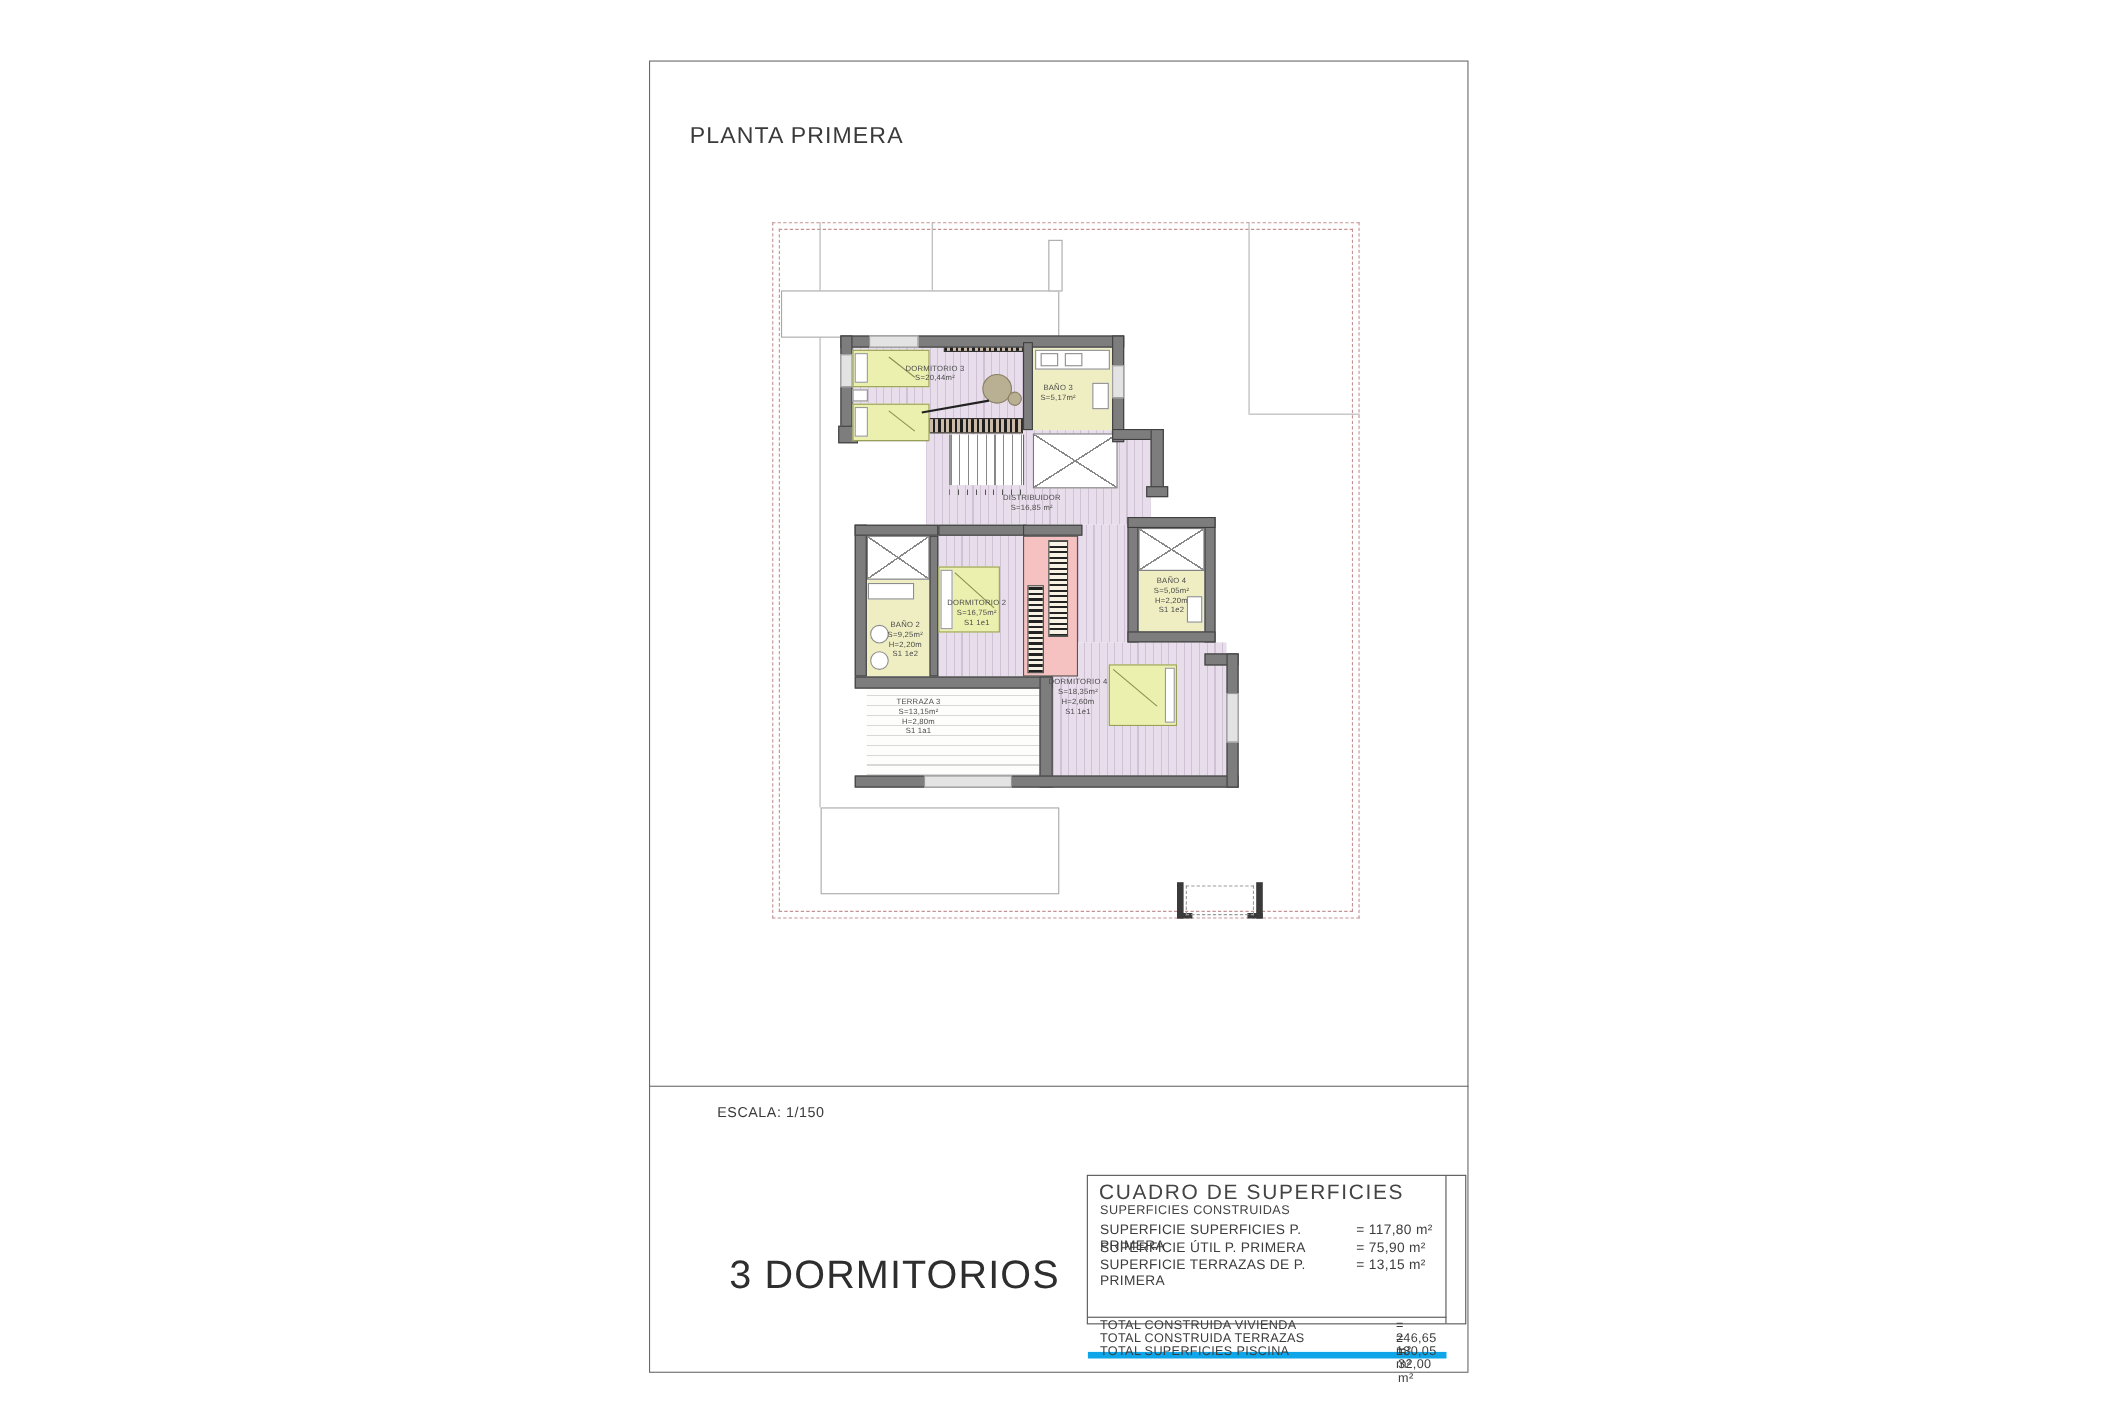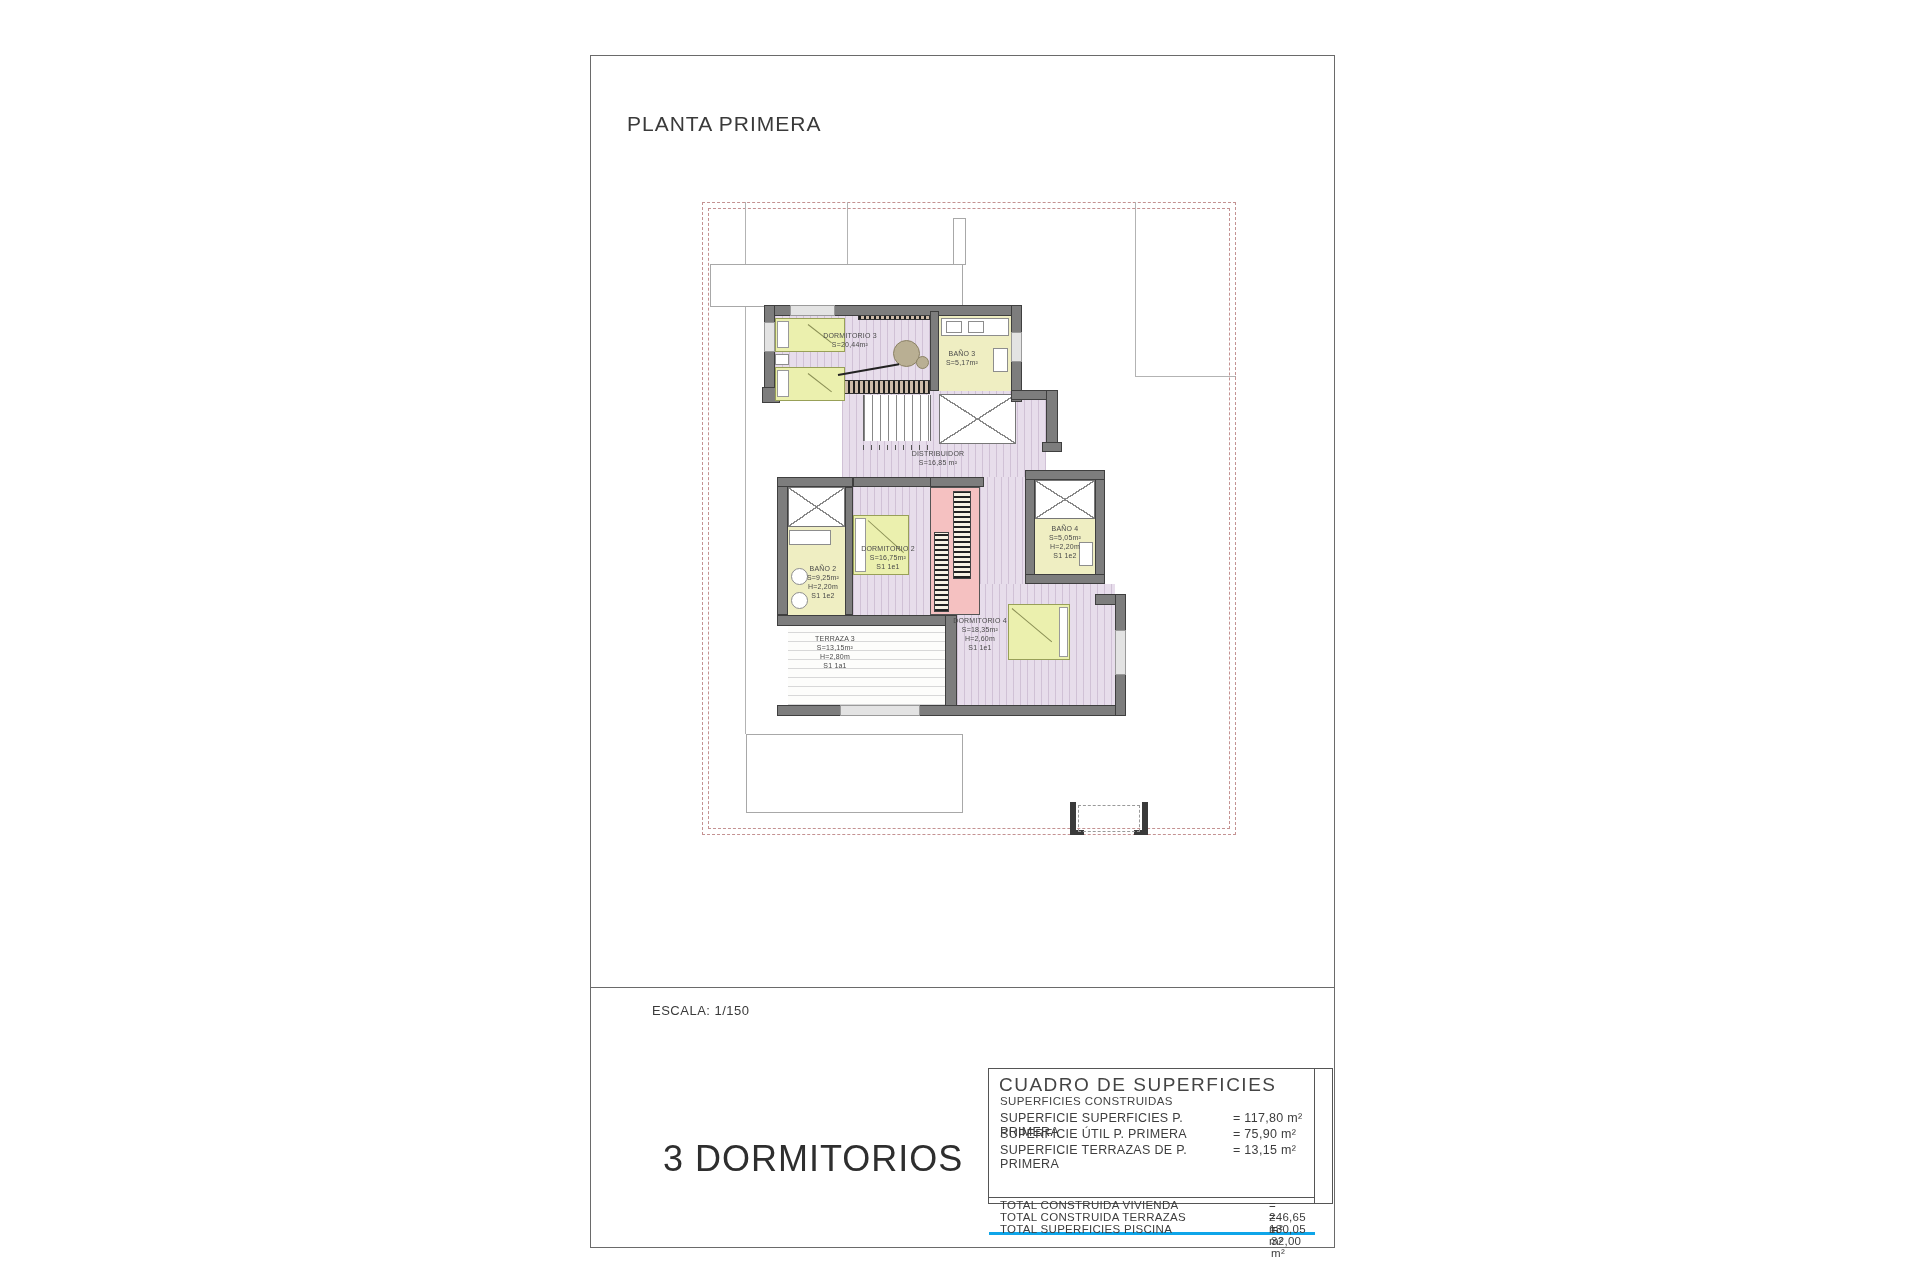--- a/index.html
+++ b/index.html
@@ -60,21 +60,21 @@
 
   
   .table{left:988px;top:1068px;width:345px;height:136px;border:1px solid #555;background:#fff;}
   .table .vline{position:absolute;left:325px;top:0;bottom:0;border-left:1px solid #555;}
   .tbl-title{position:absolute;left:10px;top:5px;font-size:19px;letter-spacing:1.5px;color:#444;}
   .tbl-sub{position:absolute;left:11px;top:26px;font-size:11.5px;letter-spacing:.4px;color:#444;}
   .trow{position:absolute;left:11px;width:306px;display:flex;font-size:12.5px;letter-spacing:.3px;color:#3d3d3d;}
   .trow .lbl{width:233px;}
   .trow .val{flex:1;}
   .totals{position:absolute;left:0;top:128px;width:326px;height:38px;
-          border-top:1px solid #555;border-bottom:3px solid #0ea5e9;}
+          border-top:1px solid #555;border-bottom:6px solid #0ea5e9;}
   .srow{position:absolute;left:11px;width:306px;display:flex;font-size:11.5px;letter-spacing:.3px;color:#3d3d3d;}
   .srow .lbl{width:233px;}
   .srow .val{flex:1;margin-left:38px;}
 </style>
 </head>
 <body>
 
 <div class="abs frame"></div>
 <div class="abs divider"></div>
 <div class="abs sheet-title">PLANTA PRIMERA</div>

